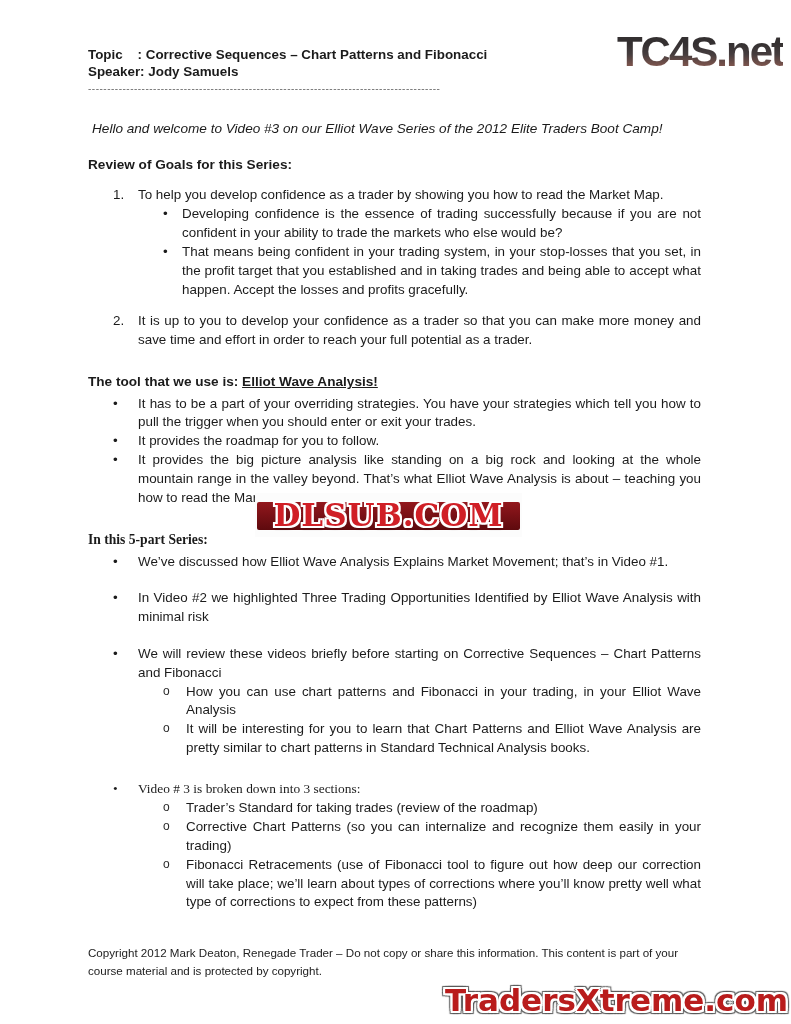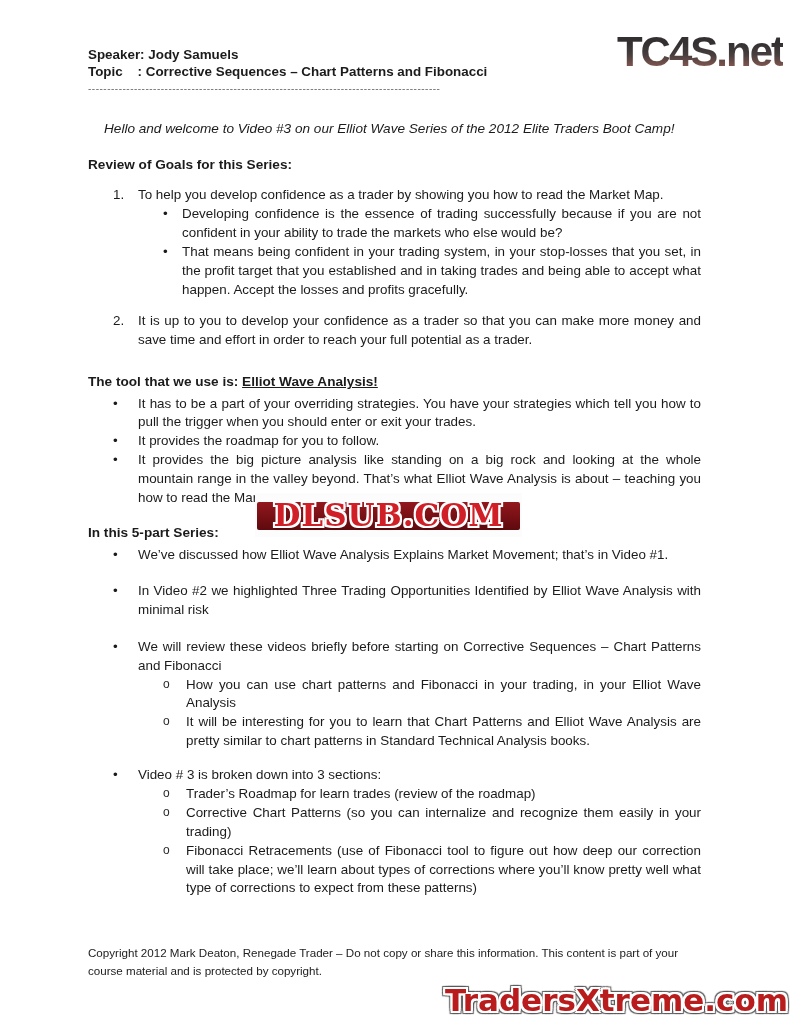--- a/index.html
+++ b/index.html
@@ -23,41 +23,41 @@
     }
   }
 
   
   .content { position: absolute; left: 88px; top: 46px; width: 613px; font-size: 13.4px; line-height: 1.41; }
   .hline { font-weight: 700; font-size: 13.4px; line-height: 17px; }
   .hline.pre { white-space: pre-wrap; }
   .page-line { font-weight: 400; font-style: italic; font-size: 13.4px; line-height: 17px; }
   .divider { width: 352px; overflow: hidden; white-space: nowrap; color: #6e6e6e; font-size: 10px; line-height: 10px; letter-spacing: 0.5px; margin-top: 4px; }
 
-  .intro { font-style: italic; font-size: 13.6px; margin: 25px 0 0 16px; }
+  .intro { font-style: italic; font-size: 13.6px; margin: 25px 0 0 4px; }
   .heading { font-weight: 700; font-size: 13.6px; margin: 17px 0 0 0; }
   .heading .ul { text-decoration: underline; }
 
   .jtext { text-align: justify; }
   .b-row, .s-row, .n-row { display: flex; }
   .n-row { padding-left: 25px; }
   .n-row .marker { flex: 0 0 25px; }
   .b-row { padding-left: 25px; }
   .b-row .marker { flex: 0 0 25px; }
   .s-row { padding-left: 75px; }
   .s-row .marker { flex: 0 0 19px; }
   .s-row.s3 .marker { flex: 0 0 23px; }
   .marker { font-size: 13.4px; }
   .marker.circle { font-size: 12px; color: #2a2a2a; }
   .litext { flex: 1 1 auto; }
 
   .mt3  { margin-top: 3px; }
   .mt4  { margin-top: 4px; }
   .mt12 { margin-top: 12px; }
-  .mt15 { margin-top: 15px; }
+  .mt15 { margin-top: 22px; font-family: Liberation Serif, serif; }
   .mt17 { margin-top: 17px; }
   .mt18 { margin-top: 18px; }
   .mt28 { margin-top: 23px; }
 
   
   .dlsub {
     position: absolute; left: 255px; top: 493px; width: 267px; height: 44px;
     background: #fcfcfc; display: flex; align-items: center; justify-content: center;
   }
   .dlsub::before {
@@ -92,22 +92,22 @@
 </head>
 <body>
 
 <div class="page">
 
   <div class="tc4s">TC4S.net</div>
 
   <div class="content">
 
     <div>
+      <div class="hline pre">Topic    : Corrective Sequences – Chart Patterns and Fibonacci</div>
       <div class="hline">Speaker: Jody Samuels</div>
-      <div class="hline pre">Topic    : Corrective Sequences – Chart Patterns and Fibonacci</div>
       <div class="divider">--------------------------------------------------------------------------------------------------------------------------</div>
     </div>
 
     <p class="intro">Hello and welcome to Video #3 on our Elliot Wave Series of the 2012 Elite Traders Boot Camp!</p>
 
     <div class="heading">Review of Goals for this Series:</div>
 
     <div class="n-row mt12">
       <span class="marker">1.</span>
       <div class="litext jtext">To help you develop confidence as a trader by showing you how to read the Market Map.</div>
@@ -167,21 +167,21 @@
       <span class="marker circle">o</span>
       <div class="litext jtext">It will be interesting for you to learn that Chart Patterns and Elliot Wave Analysis are pretty similar to chart patterns in Standard Technical Analysis books.</div>
     </div>
 
     <div class="b-row mt15">
       <span class="marker">•</span>
       <div class="litext jtext">Video # 3 is broken down into 3 sections:</div>
     </div>
     <div class="s-row s3">
       <span class="marker circle">o</span>
-      <div class="litext jtext">Trader’s Roadmap for learn trades (review of the roadmap)</div>
+      <div class="litext jtext">Trader’s Standard for taking trades (review of the roadmap)</div>
     </div>
     <div class="s-row s3">
       <span class="marker circle">o</span>
       <div class="litext jtext">Corrective Chart Patterns (so you can internalize and recognize them easily in your trading)</div>
     </div>
     <div class="s-row s3">
       <span class="marker circle">o</span>
       <div class="litext jtext">Fibonacci Retracements (use of Fibonacci tool to figure out how deep our correction will take place; we’ll learn about types of corrections  where you’ll know pretty well what type of corrections to expect from these patterns)</div>
     </div>
 

